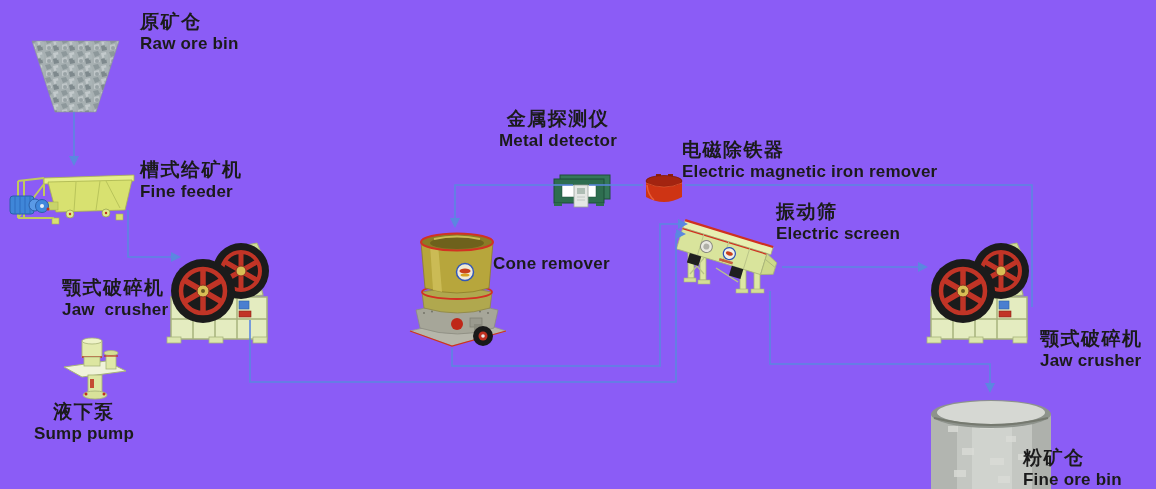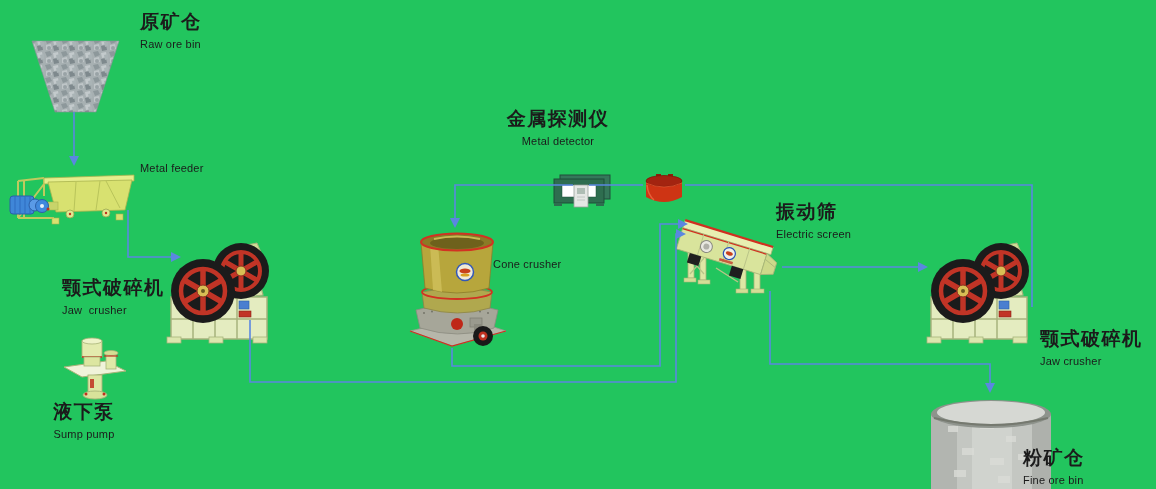--- a/index.html
+++ b/index.html
@@ -1,23 +1,23 @@
 <!DOCTYPE html>
 <html><head>
 <meta charset="utf-8">
 <style>
   html,body{margin:0;padding:0;background:#ffffff;}
   .canvas{
-    position:relative;width:1156px;height:489px;background:#22c55e;
+    position:relative;width:1156px;height:489px;background:#8b5cf6;
     overflow:hidden;font-family:"Liberation Sans","DejaVu Sans",sans-serif;
   }
   .machine{position:absolute;}
   .label{position:absolute;color:#1b1b1b;}
   .label .zh{font-size:19px;font-weight:700;letter-spacing:1.5px;line-height:24px;white-space:pre;}
-  .label .en{font-size:11px;font-weight:400;letter-spacing:0.2px;line-height:20px;white-space:pre;}
+  .label .en{font-size:17px;font-weight:700;letter-spacing:0.2px;line-height:20px;white-space:pre;}
   .label.centered{text-align:center;}
   .flow-layer{position:absolute;left:0;top:0;pointer-events:none;}
   .flow{fill:none;stroke:#5b87e0;stroke-width:1.6px;}
 </style>
 </head>
 <body>
 
 <div class="canvas">
 
   <svg class="machine" style="left:28px;top:38px" width="95" height="78" viewBox="0 0 95 78">
@@ -250,41 +250,46 @@
     <polyline class="flow" points="573,185 455,185 455,226" marker-end="url(#ah)" stroke="#5b87e0"></polyline>
     <polyline class="flow" points="770,291 770,364 990,364 990,391" marker-end="url(#ah)" stroke="#5b87e0"></polyline>
   </svg>
 
   <div class="label" style="left:140px;top:10px">
     <div class="zh">原矿仓</div>
     <div class="en">Raw ore bin</div>
   </div>
 
   <div class="label" style="left:140px;top:158px">
-    <div class="en">Metal feeder</div>
+    <div class="zh">槽式给矿机</div>
+    <div class="en">Fine feeder</div>
   </div>
 
   <div class="label" style="left:62px;top:276px">
     <div class="zh">颚式破碎机</div>
     <div class="en">Jaw  crusher</div>
   </div>
 
   <div class="label centered" style="left:28px;top:400px;width:112px">
     <div class="zh">液下泵</div>
     <div class="en">Sump pump</div>
   </div>
 
   <div class="label centered" style="left:496px;top:107px;width:124px">
     <div class="zh">金属探测仪</div>
     <div class="en">Metal detector</div>
   </div>
 
+  <div class="label" style="left:682px;top:138px">
+    <div class="zh">电磁除铁器</div>
+    <div class="en">Electric magnetic iron remover</div>
+  </div>
 
   <div class="label" style="left:493px;top:254px">
-    <div class="en">Cone crusher</div>
+    <div class="en">Cone remover</div>
   </div>
 
   <div class="label" style="left:776px;top:200px">
     <div class="zh">振动筛</div>
     <div class="en">Electric screen</div>
   </div>
 
   <div class="label" style="left:1040px;top:327px">
     <div class="zh">颚式破碎机</div>
     <div class="en">Jaw crusher</div>

